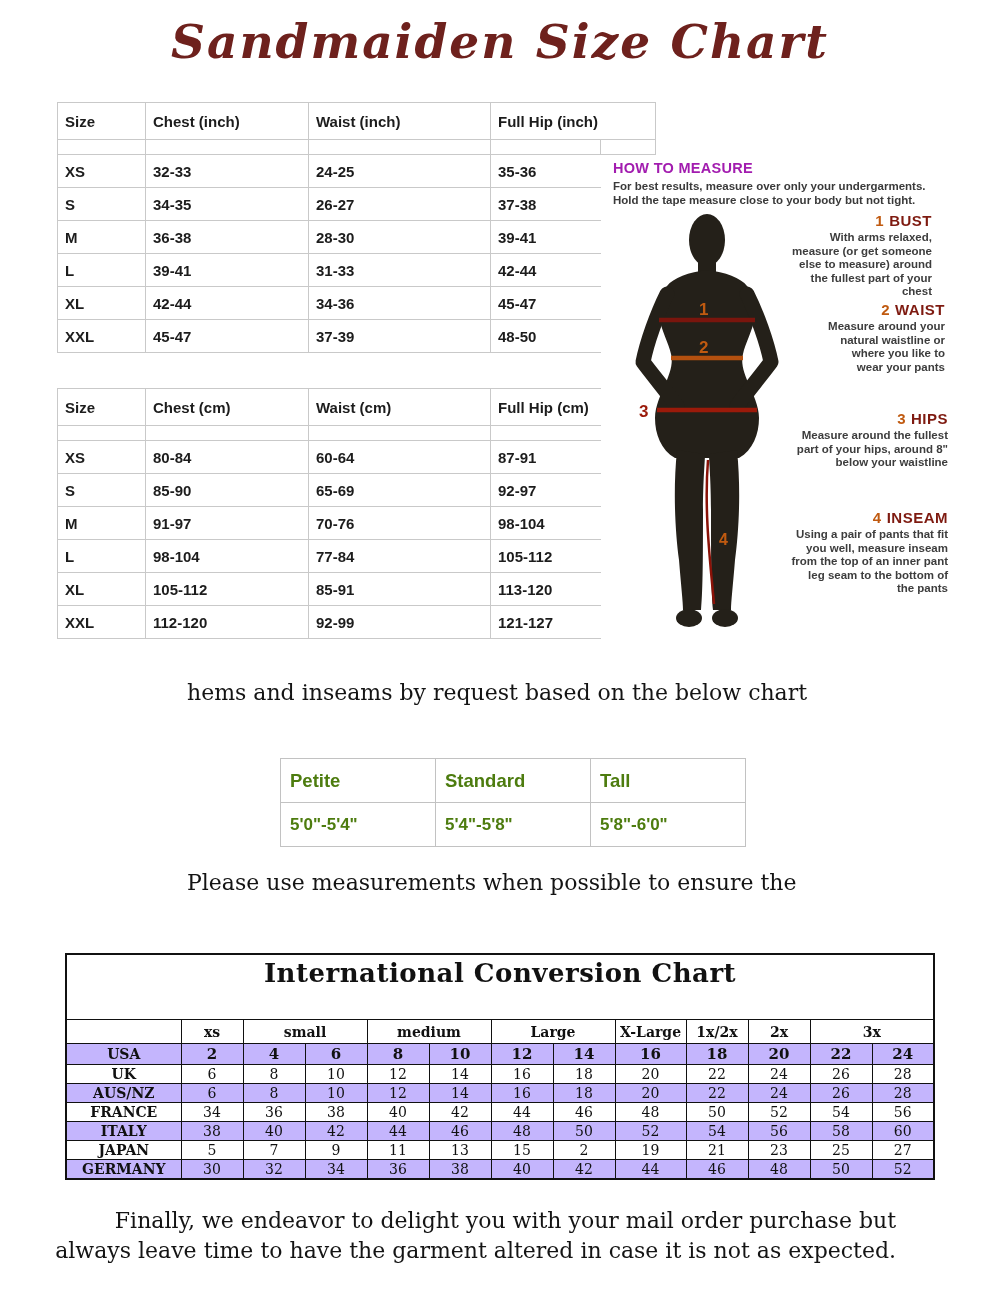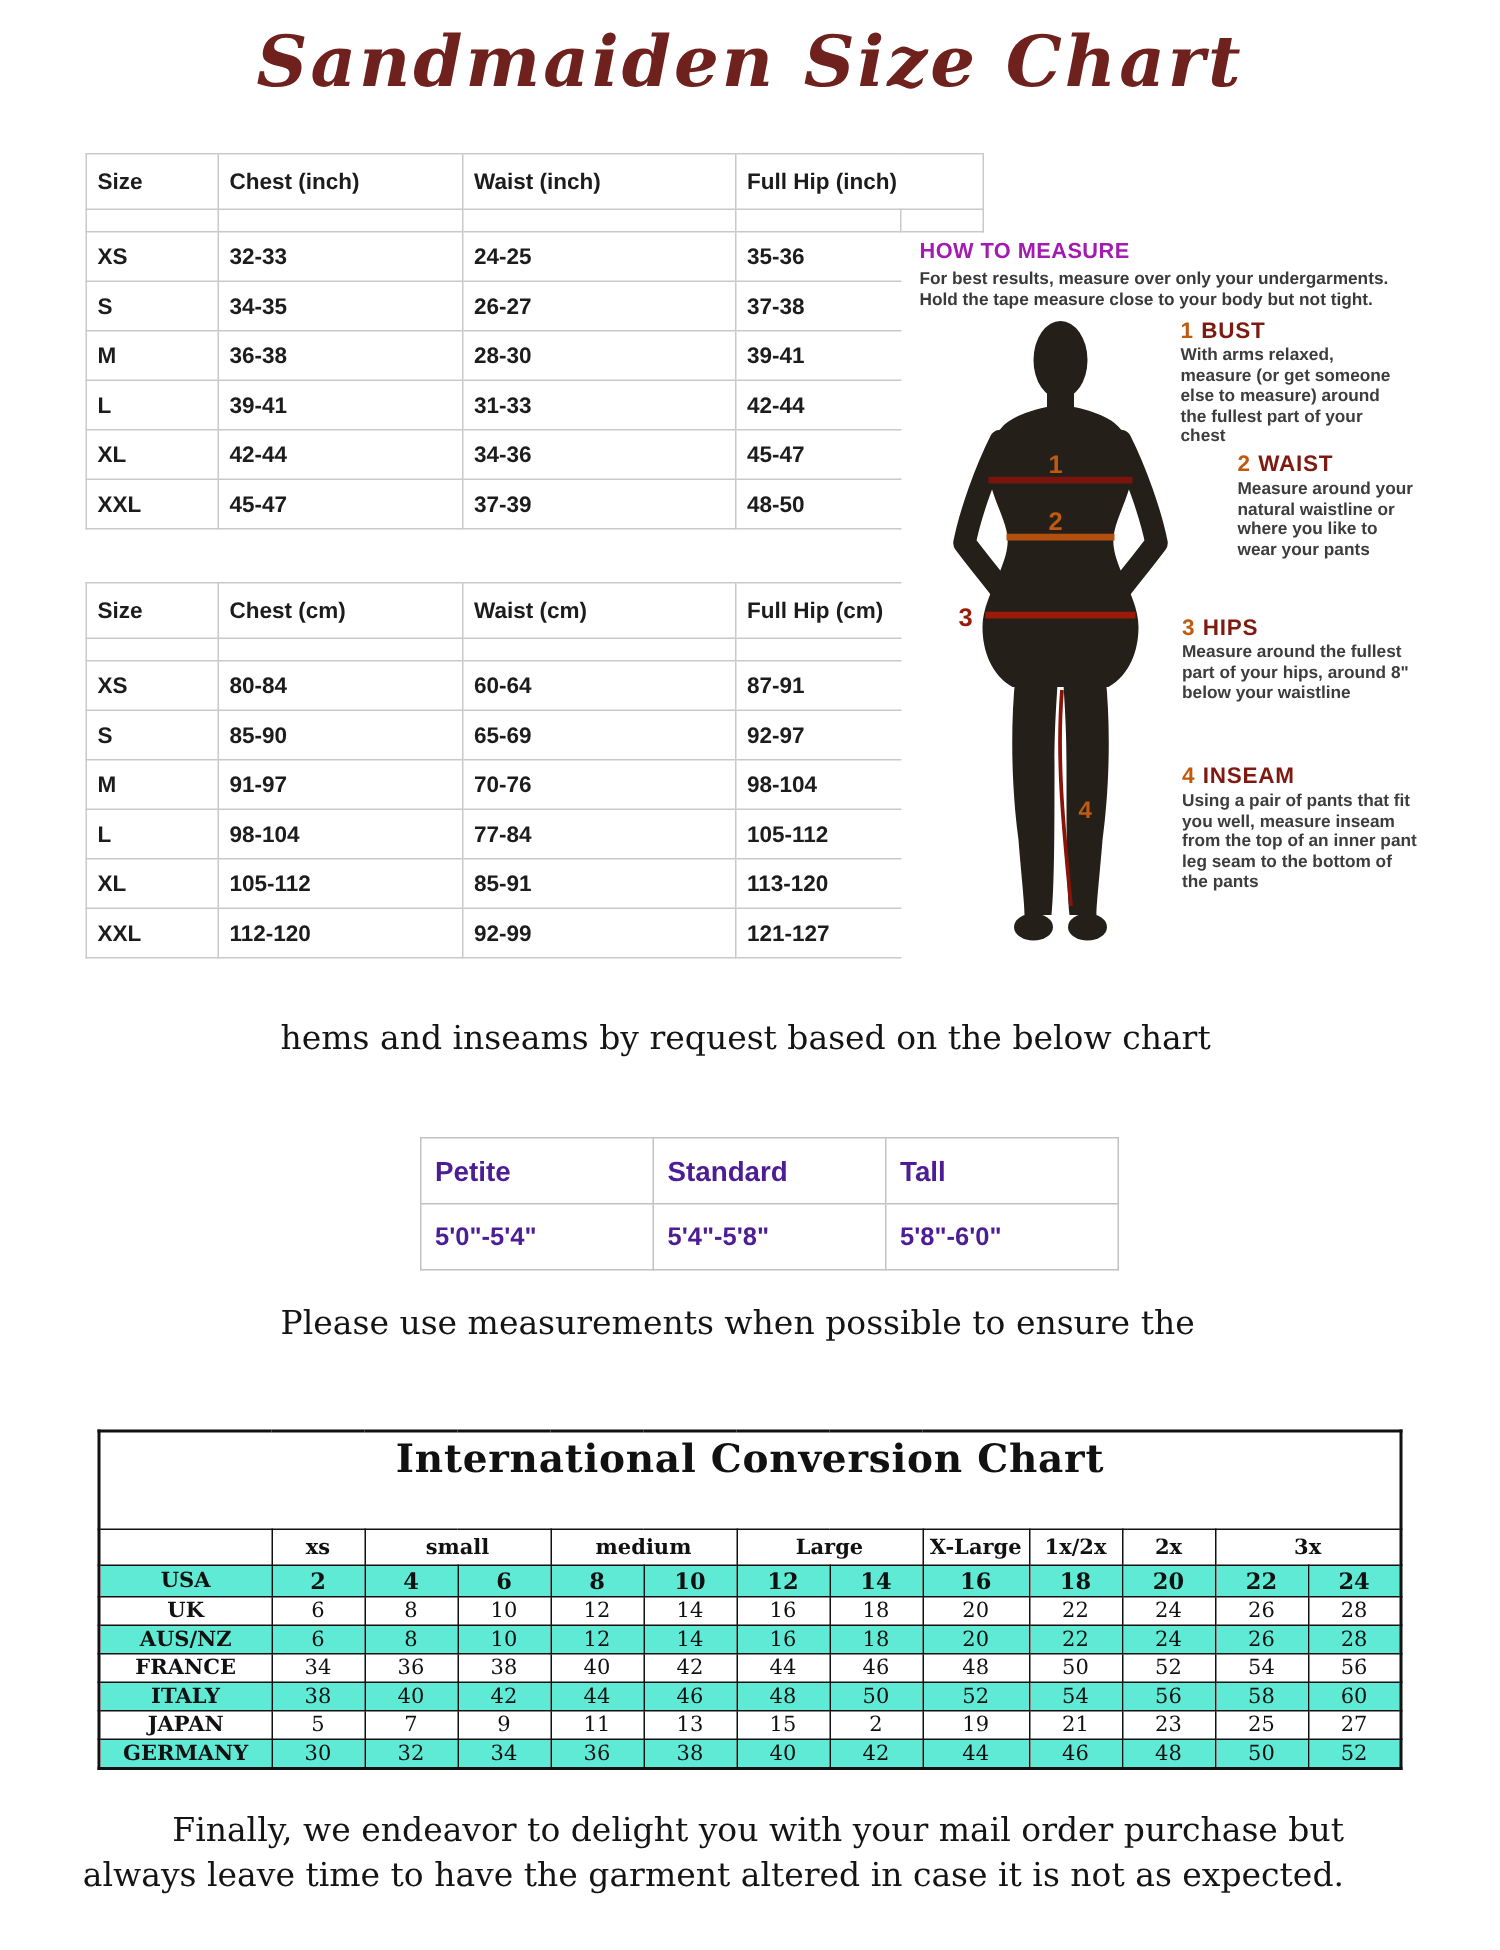--- a/index.html
+++ b/index.html
@@ -21,60 +21,60 @@
   .size-table tbody tr{height:33px;}
   #inch-table tbody td.ghost{border:none;}
   #inch-table tbody td:nth-child(4){border-right:none;}
   #cm-table tr > *:last-child{border-right:none;}
 
   
   #htm-title{position:absolute;left:613px;top:160px;font-weight:bold;font-size:14.5px;
         letter-spacing:.3px;color:#a21caf;}
   #htm-intro{position:absolute;left:613px;top:180px;font-weight:bold;font-size:11.5px;
         line-height:13.5px;color:#3a3a3a;width:340px;}
-  .step{position:absolute;}
+  .step{position:absolute;text-align:right;}
   .step-head{font-weight:bold;font-size:15px;letter-spacing:.5px;margin-bottom:2px;}
   .step-num{color:#c05a10;margin-right:5px;}
   .step-name{color:#7e1a10;}
   .step-body{font-weight:bold;font-size:11.5px;line-height:13.5px;color:#3d3d3d;}
   #step-bust{left:787px;top:212px;width:145px;}
   #step-waist{left:825px;top:301px;width:120px;}
   #step-hips{left:788px;top:410px;width:160px;}
   #step-inseam{left:788px;top:509px;width:160px;}
   #figure{position:absolute;left:615px;top:210px;width:185px;height:432px;}
 
   
   .note{position:absolute;font-family:"DejaVu Serif",serif;font-size:22px;
         line-height:30px;color:#141414;}
   #adjust-note{left:187px;top:678px;}
   #measure-note{left:187px;top:868px;}
   #footer-note{left:0;top:1206px;width:896px;text-align:right;}
 
   
   #height-table{position:absolute;left:280px;top:758px;border-collapse:collapse;table-layout:fixed;}
   #height-table th,#height-table td{border:1px solid #c2c2c2;text-align:left;
-        font-family:"Liberation Sans",sans-serif;font-weight:bold;color:#4c1d95;
+        font-family:"Liberation Sans",sans-serif;font-weight:bold;color:#4d7c0f;
         padding:0 4px 0 9px;vertical-align:middle;}
   #height-table tr{height:44px;}
   #height-table th{font-size:18.5px;}
   #height-table td{font-size:17px;}
 
   
   #conv{position:absolute;left:65px;top:953px;border-collapse:collapse;table-layout:fixed;
         border:2px solid #111;}
   #conv td{border:1px solid #111;text-align:center;vertical-align:middle;
         font-family:"DejaVu Serif",serif;color:#111;overflow:hidden;}
   #conv .conv-title-cell{height:60px;vertical-align:top;font-size:26px;font-weight:bold;
         padding-top:3px;letter-spacing:.5px;}
   #conv .conv-group{height:21px;font-size:14px;font-weight:bold;}
   #conv .conv-corner{height:21px;}
   #conv tbody tr{height:19px;}
   #conv .conv-country{font-size:14px;font-weight:bold;}
   #conv .conv-val{font-size:14px;}
-  #conv tr.beige{background:#5eead4;}
+  #conv tr.beige{background:#c4b5fd;}
   #conv tr.first-row .conv-val{font-weight:bold;font-size:15px;}
 </style>
 </head>
 <body>
 
 <div id="page">
 
   <div id="title">Sandmaiden Size Chart</div>
 
   <table class="size-table" id="inch-table" style="left:57px;top:102px;">

